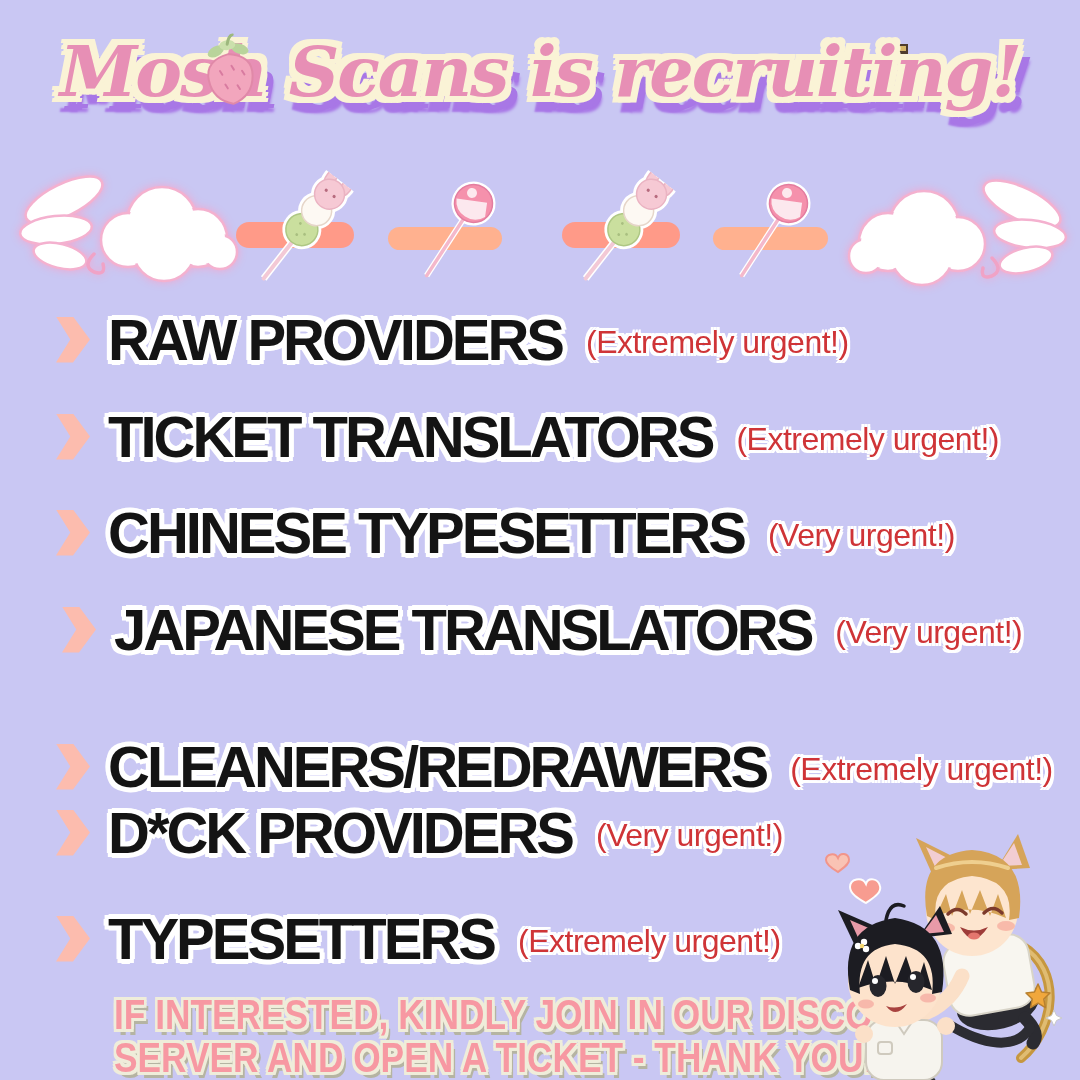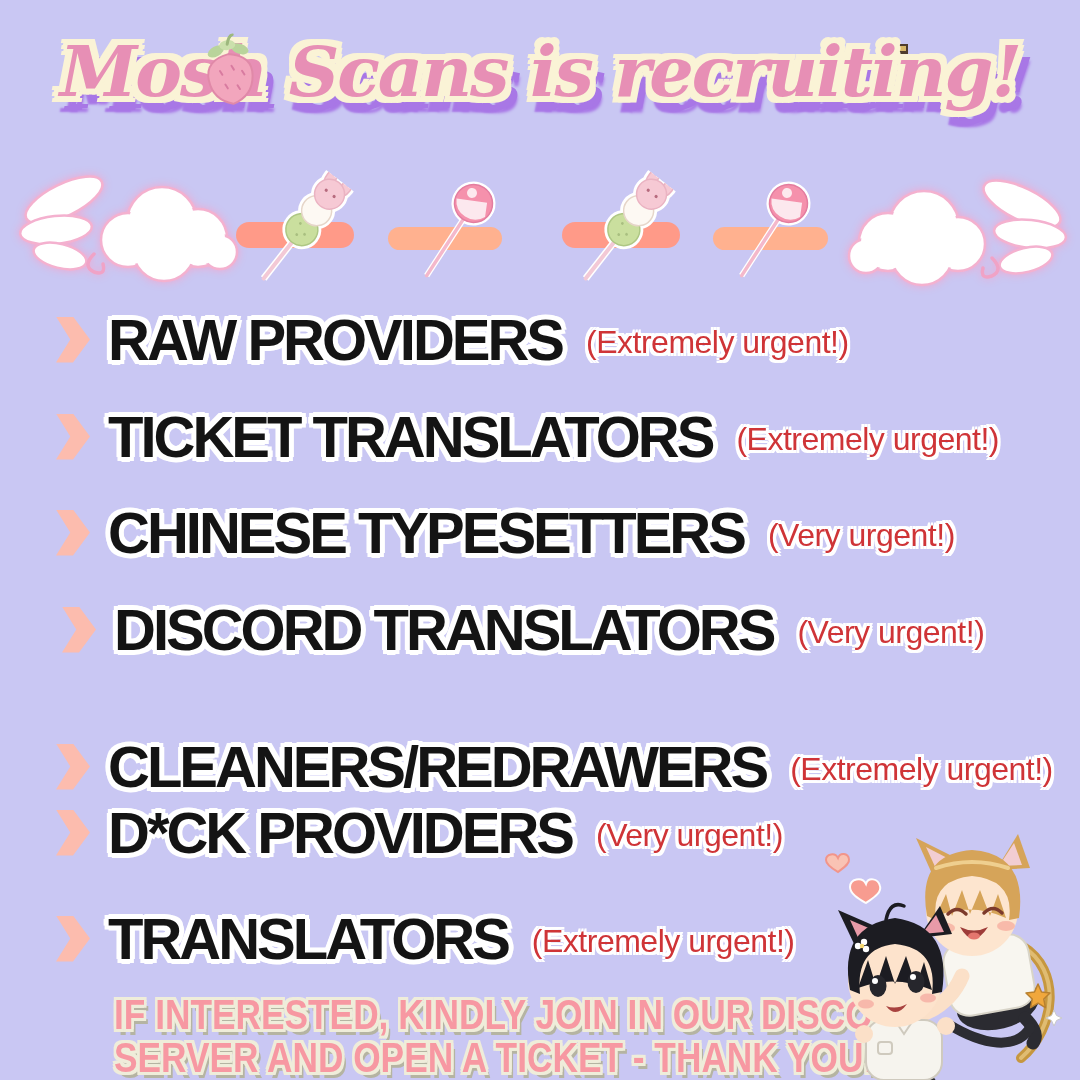--- a/index.html
+++ b/index.html
@@ -215,36 +215,36 @@
     <span class="pos-name">TICKET TRANSLATORS</span>
     <span class="urgency">(Extremely urgent!)</span>
   </div>
   <div class="row" style="top:499px">
     <div class="bullet"></div>
     <span class="pos-name">CHINESE TYPESETTERS</span>
     <span class="urgency">(Very urgent!)</span>
   </div>
   <div class="row" style="top:596px;left:62px">
     <div class="bullet"></div>
-    <span class="pos-name">DISCORD TRANSLATORS</span>
+    <span class="pos-name">JAPANESE TRANSLATORS</span>
     <span class="urgency">(Very urgent!)</span>
   </div>
   <div class="row" style="top:733px">
     <div class="bullet"></div>
     <span class="pos-name">CLEANERS/REDRAWERS</span>
     <span class="urgency">(Extremely urgent!)</span>
   </div>
   <div class="row" style="top:799px">
     <div class="bullet"></div>
     <span class="pos-name">D*CK PROVIDERS</span>
     <span class="urgency">(Very urgent!)</span>
   </div>
   <div class="row" style="top:905px">
     <div class="bullet"></div>
-    <span class="pos-name">TRANSLATORS</span>
+    <span class="pos-name">TYPESETTERS</span>
     <span class="urgency">(Extremely urgent!)</span>
   </div>
 
   <div class="footer">
     <div>IF INTERESTED, KINDLY JOIN IN OUR DISCORD</div>
     <div>SERVER AND OPEN A TICKET - THANK YOU!</div>
   </div>
 
   <svg class="chibi" width="280" height="252" viewBox="0 0 280 252">
 

